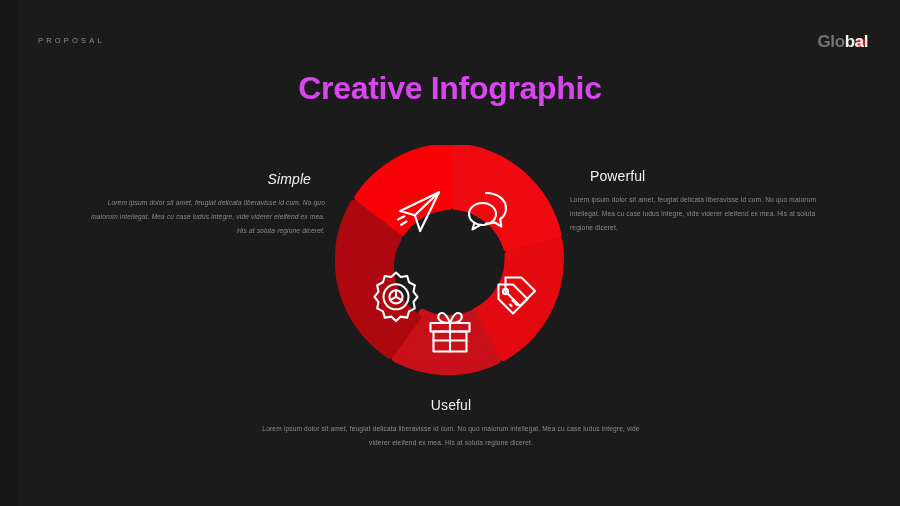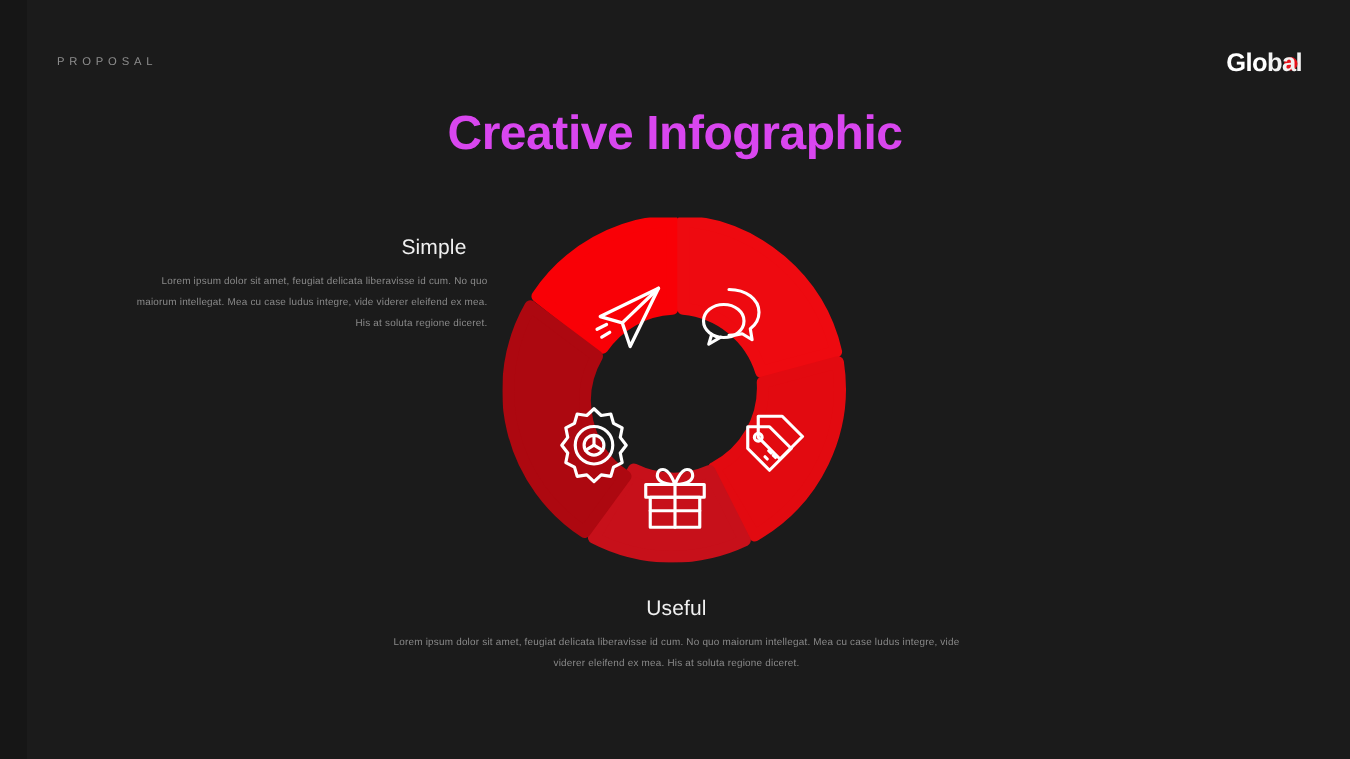--- a/index.html
+++ b/index.html
@@ -39,21 +39,21 @@
   .logo {
     position: absolute;
     right: 32px;
     top: 33px;
     font-size: 17px;
     font-weight: 700;
     letter-spacing: -0.4px;
     line-height: 1;
     white-space: nowrap;
   }
-  .logo .glo { color: #ffffff; }
+  .logo .glo { color: #737373; }
   .logo .bal { color: #f2f2f2; }
   .logo .dot {
     position: relative;
     display: inline-block;
   }
   .logo .dot::before {
     content: "";
     position: absolute;
     width: 9px; height: 9px;
     border-radius: 50%;
@@ -96,21 +96,21 @@
     letter-spacing: 0.1px;
   }
   .block p {
     margin: 0;
     font-size: 6.6px;
     line-height: 2.15;
     color: #8a8a8a;
     letter-spacing: 0.15px;
   }
 
-  .block-simple   { left: 80px;  top: 156px; width: 245px; text-align: right; }
+  .block-simple   { left: 80px;  top: 171px; width: 245px; text-align: right; font-style: italic; }
   .block-flexible { left: 65px;  top: 268px; width: 260px; text-align: right; }
   .block-powerful { left: 570px; top: 168px; width: 248px; text-align: left; }
   .block-creative { left: 570px; top: 268px; width: 252px; text-align: left; }
   .block-useful   { left: 255px; top: 397px; width: 392px; text-align: center; }
   .block-powerful h3, .block-creative h3 { margin-left: 20px; }
   .block-simple h3, .block-flexible h3 { margin-right: 14px; }
 </style>
 </head>
 <body>
 
@@ -219,20 +219,24 @@
         <path d="M 24 25.8 L 29.7 29.2"></path>
       </g>
     </svg>
   </div>
 
   <div class="block block-simple">
     <h3>Simple</h3>
     <p>Lorem ipsum dolor sit amet, feugiat delicata liberavisse id cum. No quo maiorum intellegat. Mea cu case ludus integre, vide viderer eleifend ex mea. His at soluta regione diceret.</p>
   </div>
 
+  <div class="block block-powerful">
+    <h3>Powerful</h3>
+    <p>Lorem ipsum dolor sit amet, feugiat delicata liberavisse id cum. No quo maiorum intellegat. Mea cu case ludus integre, vide viderer eleifend ex mea. His at soluta regione diceret.</p>
+  </div>
 
 
 
   <div class="block block-useful">
     <h3>Useful</h3>
     <p>Lorem ipsum dolor sit amet, feugiat delicata liberavisse id cum. No quo maiorum intellegat. Mea cu case ludus integre, vide viderer eleifend ex mea. His at soluta regione diceret.</p>
   </div>
 </div>
 
 </body></html>

